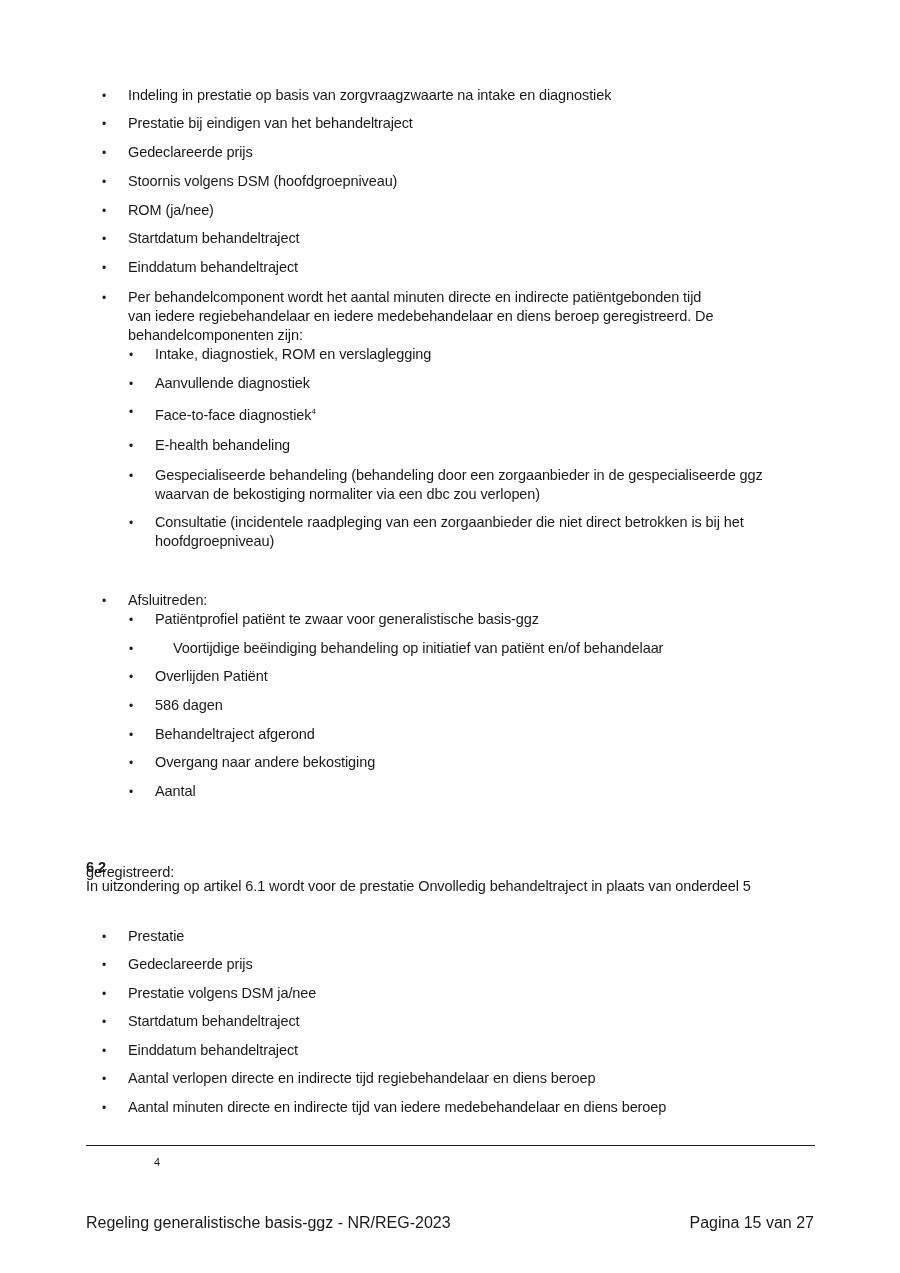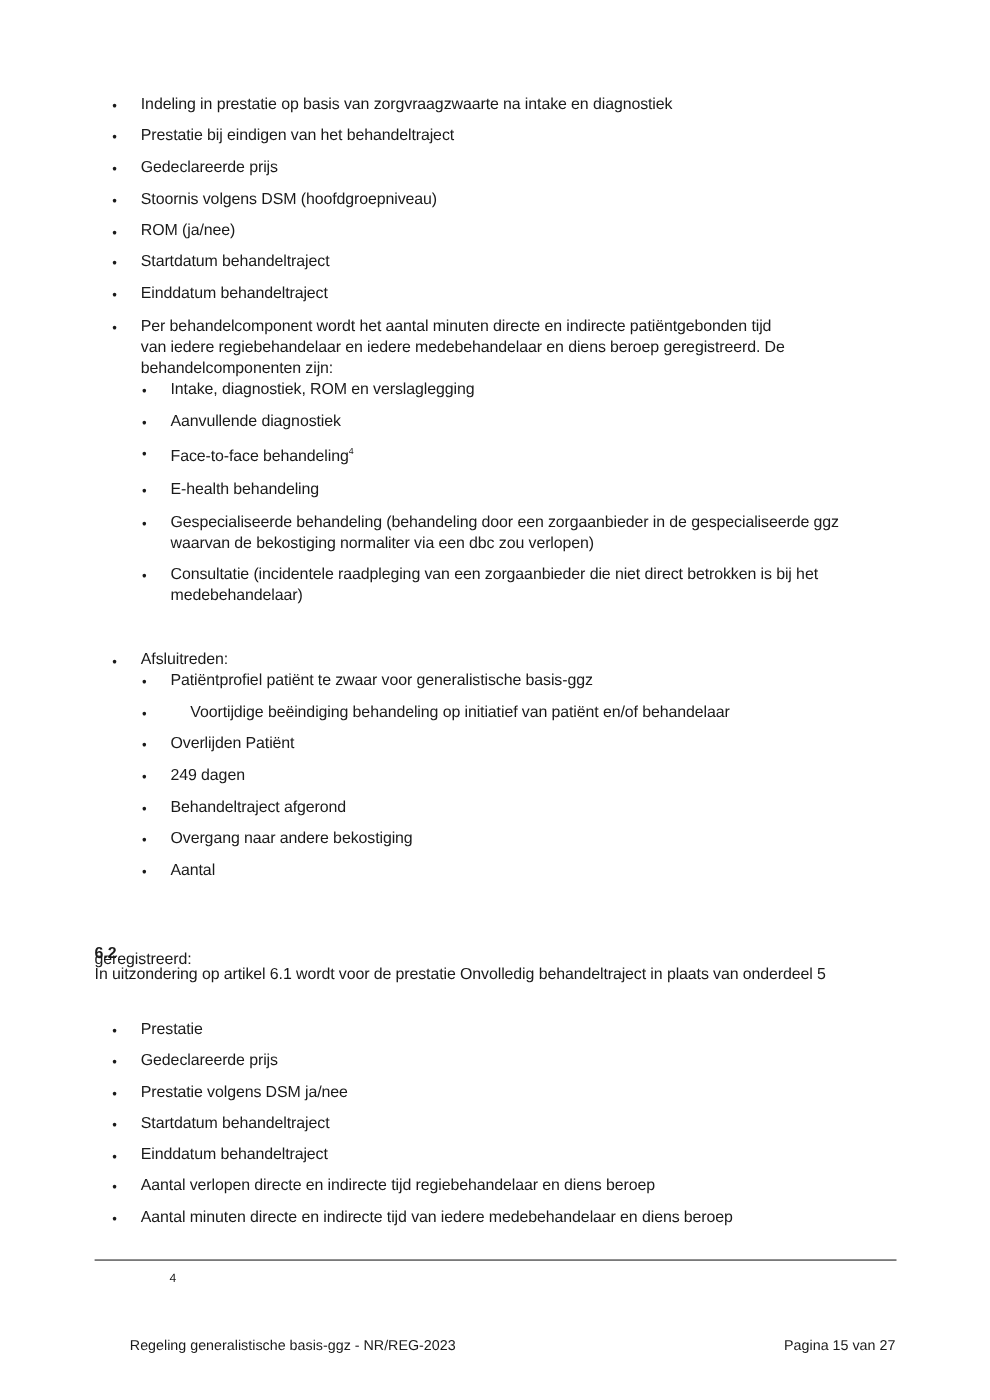--- a/index.html
+++ b/index.html
@@ -8,21 +8,21 @@
     font-family: "Liberation Sans", "DejaVu Sans", sans-serif;
     color: #1a1a1a;
   }
   .page { position: absolute; left: 0; top: 0; width: 900px; height: 1273px; }
   .abs { position: absolute; white-space: nowrap; }
   .txt { font-size: 14.5px; line-height: 19px; letter-spacing: -0.1px; }
   .bullet { position: absolute; font-size: 12px; line-height: 19px; }
   .heading { font-size: 14.5px; font-weight: bold; }
   .footnote-rule { position: absolute; left: 86px; top: 1145px; width: 729px; height: 0; border-top: 1.5px solid #222; }
   .footnote { font-size: 11px; line-height: 14px; }
-  .footer { font-size: 13px; line-height: 16px; margin-left: 32px; }
+  .footer { font-size: 16px; line-height: 16px; }
   sup { font-size: 8px; line-height: 0; vertical-align: 6px; }
 </style>
 </head>
 <body>
 
 <div class="page">
 
   <div>
     <span class="bullet" style="left:102px;top:87px">•</span>
     <span class="abs txt" style="left:128px;top:86px">Indeling in prestatie op basis van zorgvraagzwaarte na intake en diagnostiek</span>
@@ -44,45 +44,45 @@
     <span class="bullet" style="left:102px;top:289px">•</span>
     <span class="abs txt" style="left:128px;top:288px">Per behandelcomponent wordt het aantal minuten directe en indirecte patiëntgebonden tijd</span>
     <span class="abs txt" style="left:128px;top:307px">van iedere regiebehandelaar en iedere medebehandelaar en diens beroep geregistreerd. De</span>
     <span class="abs txt" style="left:128px;top:326px">behandelcomponenten zijn:</span>
 
     <span class="bullet" style="left:129px;top:346px">•</span>
     <span class="abs txt" style="left:155px;top:345px">Intake, diagnostiek, ROM en verslaglegging</span>
     <span class="bullet" style="left:129px;top:375px">•</span>
     <span class="abs txt" style="left:155px;top:374px">Aanvullende diagnostiek</span>
     <span class="bullet" style="left:129px;top:403px">•</span>
-    <span class="abs txt" style="left:155px;top:406px"><span>Face-to-face behandeling</span><sup>4</sup></span>
+    <span class="abs txt" style="left:155px;top:406px"><span>Face-to-face diagnostiek</span><sup>4</sup></span>
     <span class="bullet" style="left:129px;top:437px">•</span>
     <span class="abs txt" style="left:155px;top:436px">E-health behandeling</span>
 
     <span class="bullet" style="left:129px;top:467px">•</span>
     <span class="abs txt" style="left:155px;top:466px">Gespecialiseerde behandeling (behandeling door een zorgaanbieder in de gespecialiseerde ggz</span>
     <span class="abs txt" style="left:155px;top:485px">waarvan de bekostiging normaliter via een dbc zou verlopen)</span>
 
     <span class="bullet" style="left:129px;top:514px">•</span>
     <span class="abs txt" style="left:155px;top:513px">Consultatie (incidentele raadpleging van een zorgaanbieder die niet direct betrokken is bij het</span>
-    <span class="abs txt" style="left:155px;top:532px">medebehandelaar)</span>
+    <span class="abs txt" style="left:155px;top:532px">hoofdgroepniveau)</span>
   </div>
 
   <div>
     <span class="bullet" style="left:102px;top:592px">•</span>
     <span class="abs txt" style="left:128px;top:591px">Afsluitreden:</span>
 
     <span class="bullet" style="left:129px;top:611px">•</span>
     <span class="abs txt" style="left:155px;top:610px">Patiëntprofiel patiënt te zwaar voor generalistische basis-ggz</span>
     <span class="bullet" style="left:129px;top:640px">•</span>
     <span class="abs txt" style="left:173px;top:639px">Voortijdige beëindiging behandeling op initiatief van patiënt en/of behandelaar</span>
     <span class="bullet" style="left:129px;top:668px">•</span>
     <span class="abs txt" style="left:155px;top:667px">Overlijden Patiënt</span>
     <span class="bullet" style="left:129px;top:697px">•</span>
-    <span class="abs txt" style="left:155px;top:696px">249 dagen</span>
+    <span class="abs txt" style="left:155px;top:696px">586 dagen</span>
     <span class="bullet" style="left:129px;top:726px">•</span>
     <span class="abs txt" style="left:155px;top:725px">Behandeltraject afgerond</span>
     <span class="bullet" style="left:129px;top:754px">•</span>
     <span class="abs txt" style="left:155px;top:753px">Overgang naar andere bekostiging</span>
     <span class="bullet" style="left:129px;top:783px">•</span>
     <span class="abs txt" style="left:155px;top:782px">Aantal</span>
   </div>
 
   <div>
     <span class="abs txt heading" style="left:86px;top:858px">6.2</span>

